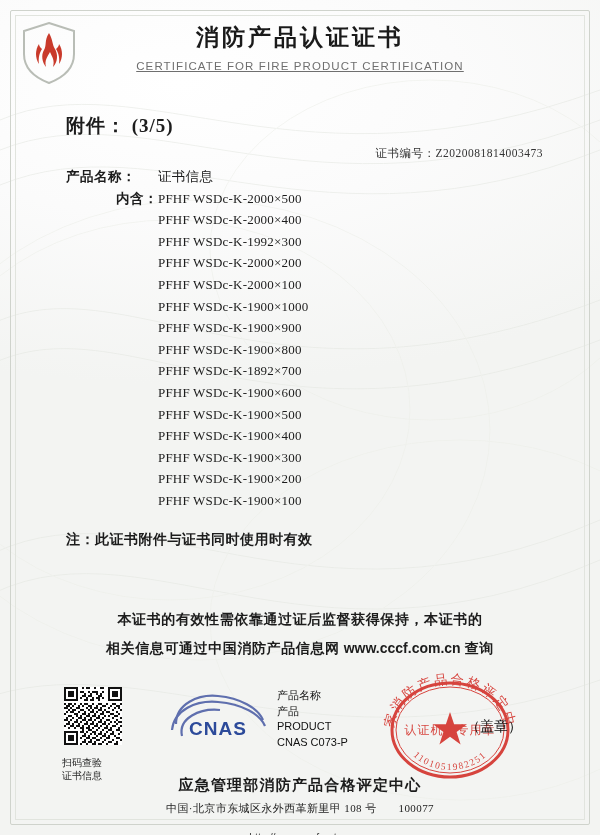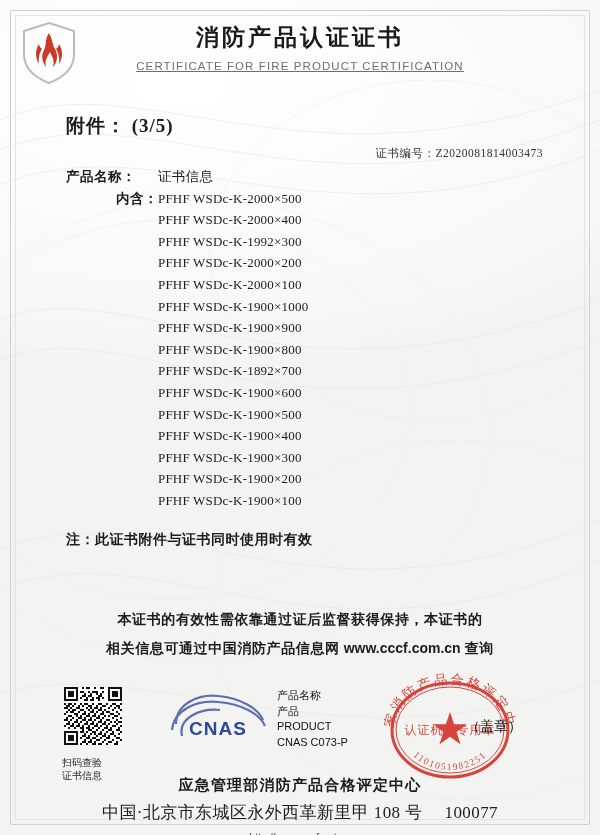--- a/index.html
+++ b/index.html
@@ -185,21 +185,21 @@
     text-align: center;
     font-size: 15px;
     font-weight: bold;
     letter-spacing: 1.2px;
   }
   .addr {
     position: absolute;
     left: 0; top: 801px;
     width: 600px;
     text-align: center;
-    font-size: 17px;
+    font-size: 11px;
     letter-spacing: .4px;
     color: #1d1d1d;
     font-family: Liberation Serif, serif;
   }
   .addr .zip { margin-left: 22px; }
   .website {
     position: absolute;
     left: 0; top: 831px;
     width: 600px;
     text-align: center;

